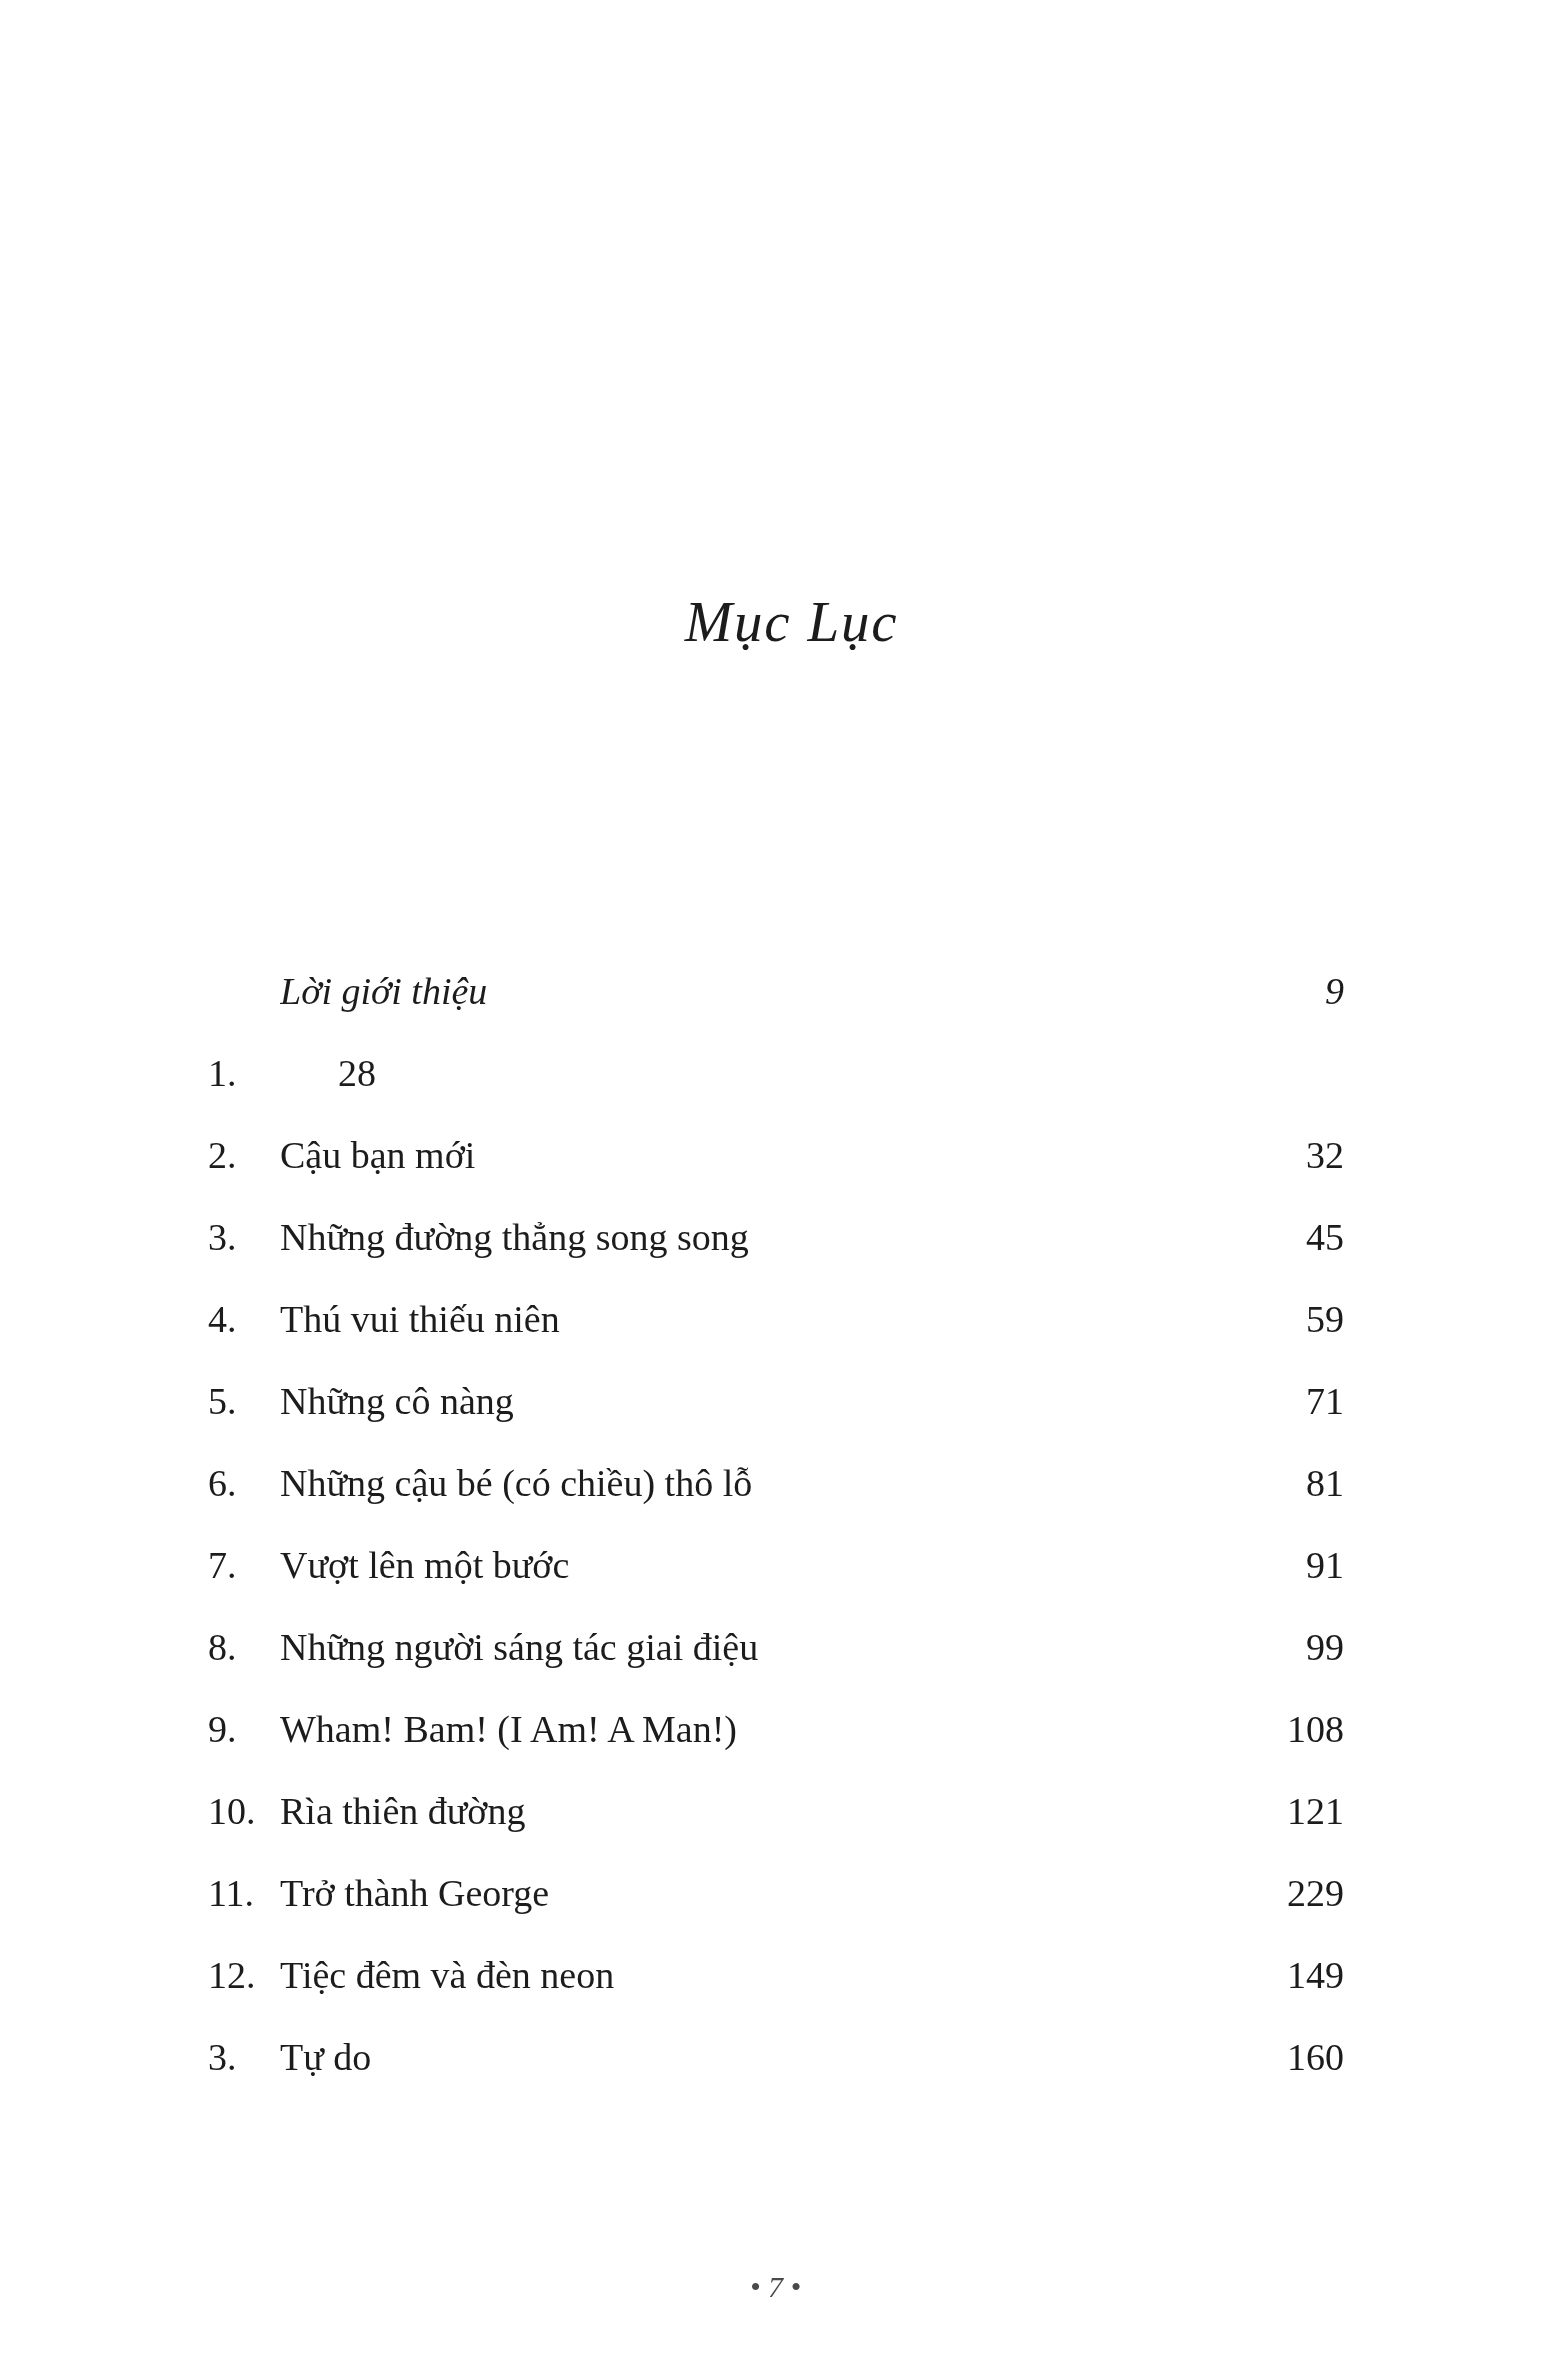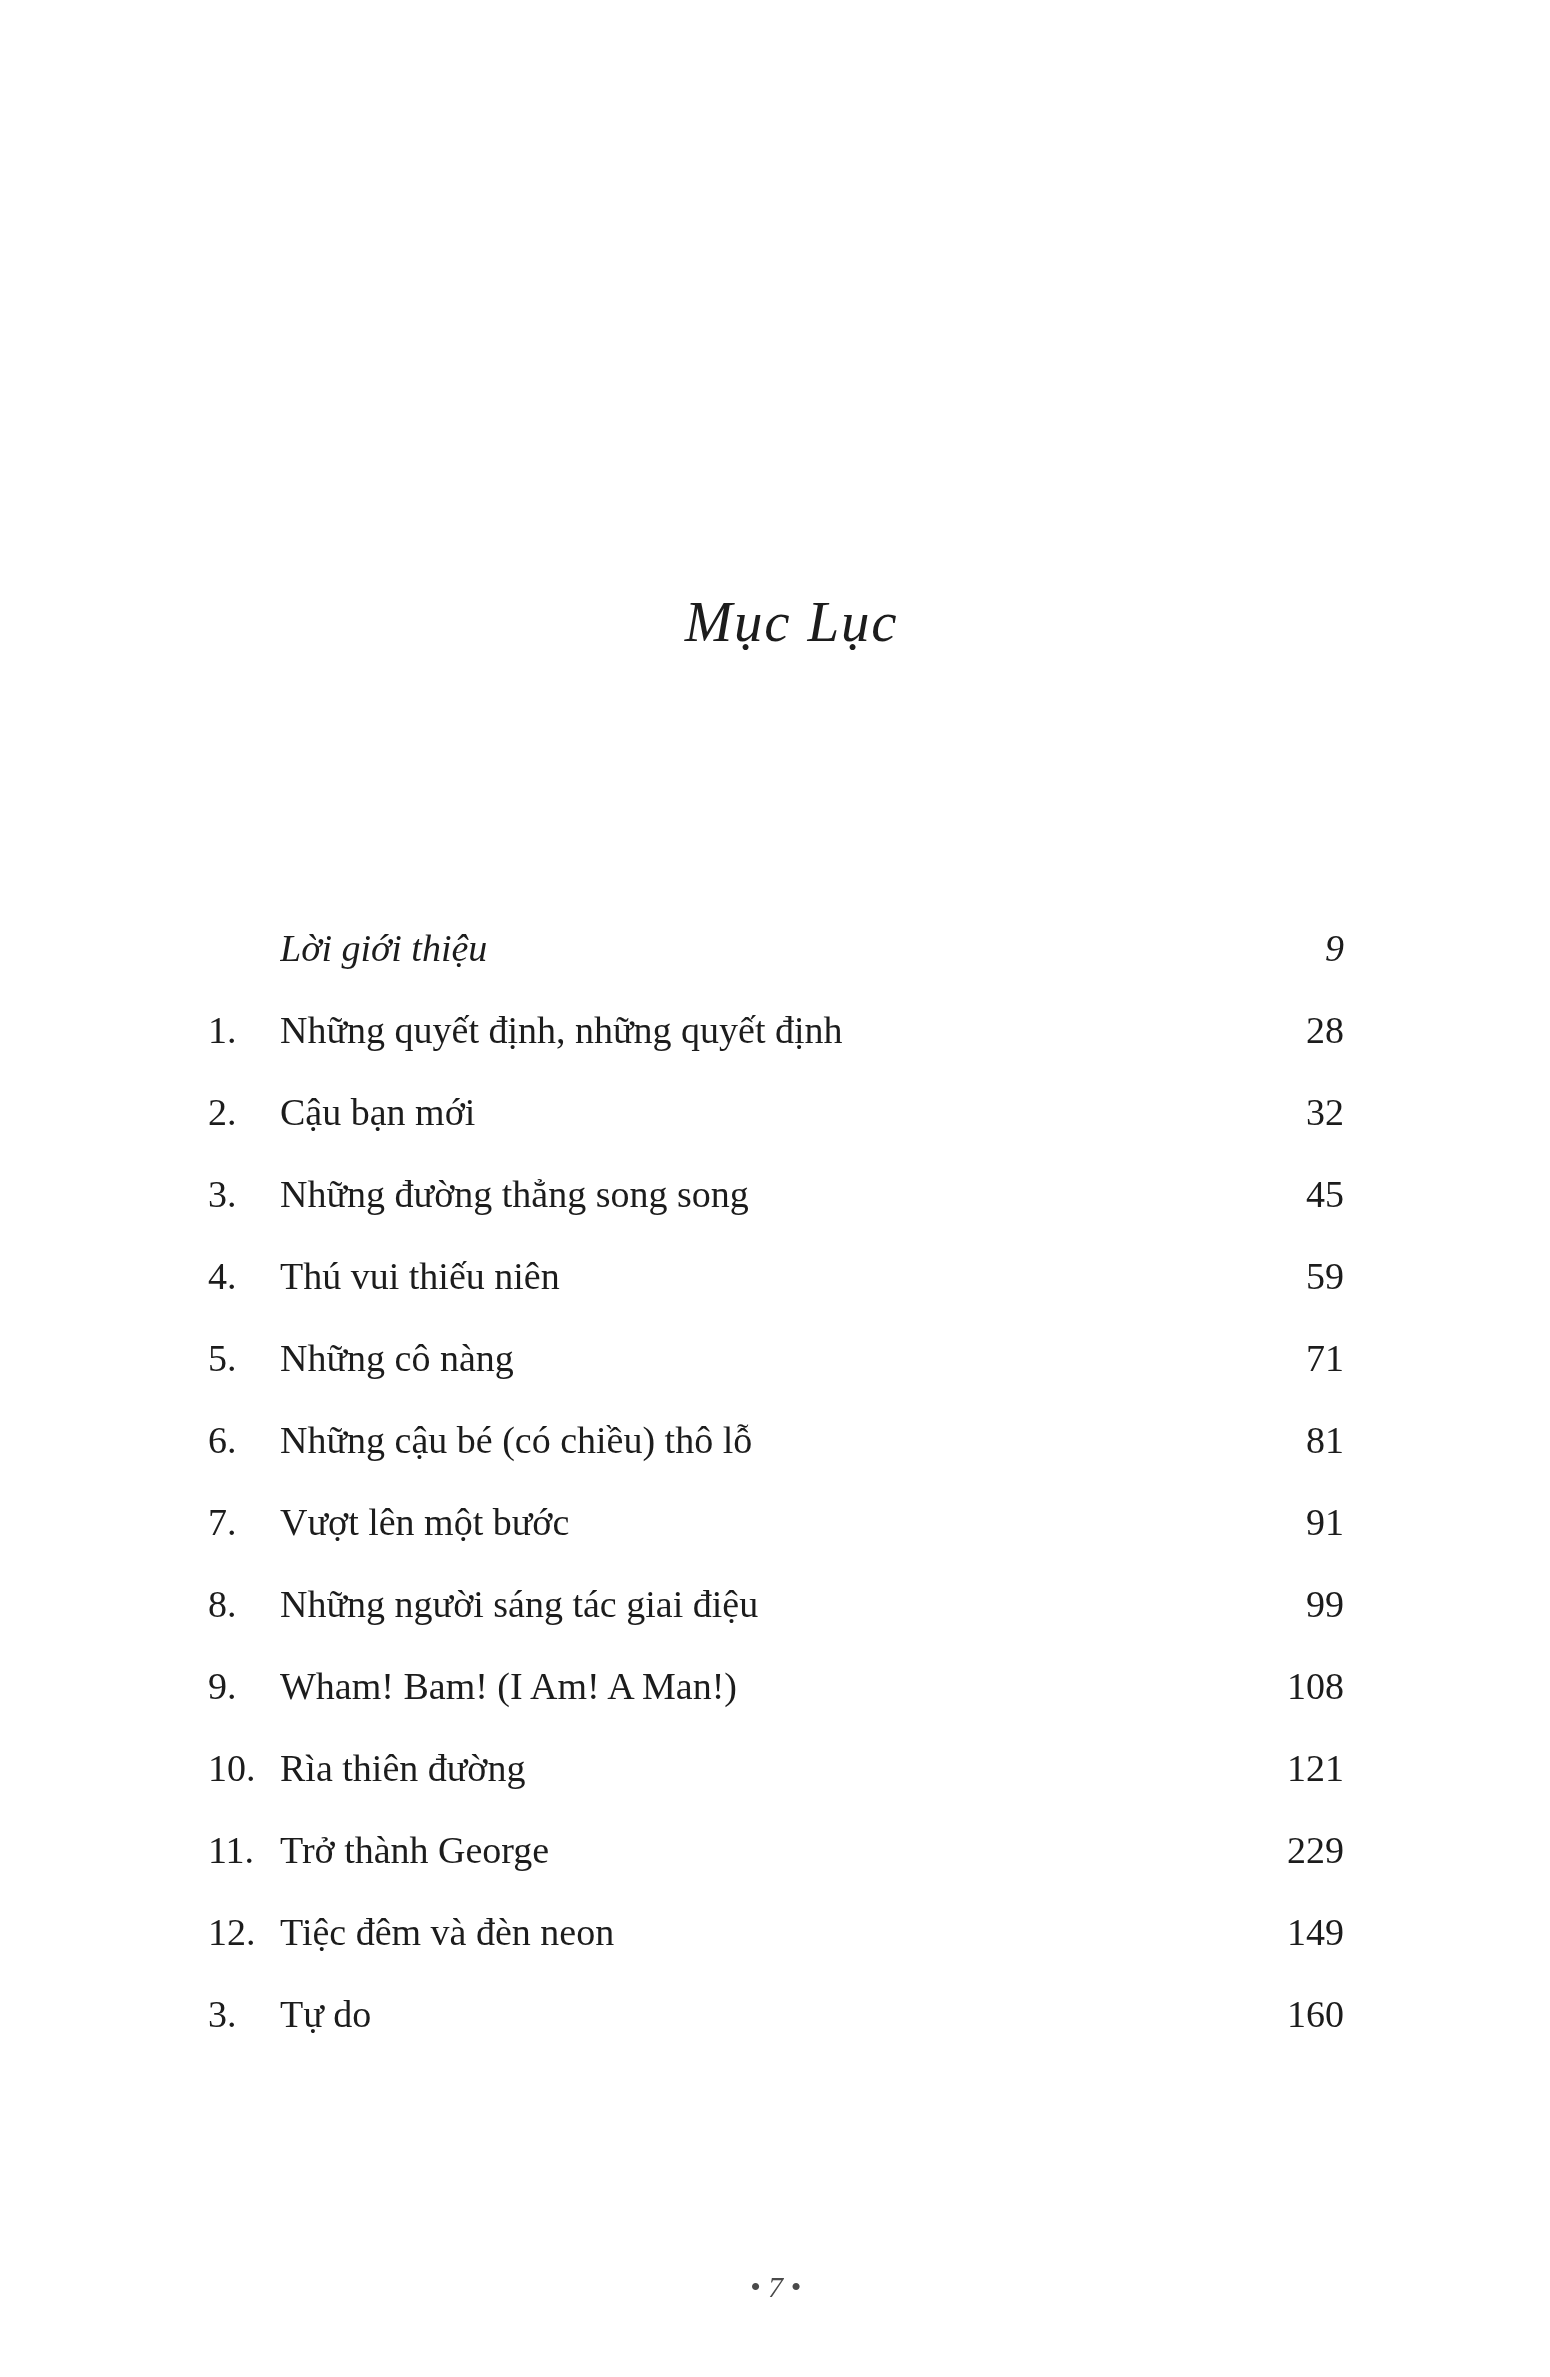--- a/index.html
+++ b/index.html
@@ -24,21 +24,21 @@
     width: 100%;
     text-align: center;
     font-size: 57px;
     font-style: italic;
     font-weight: 500;
     letter-spacing: 1.8px;
     margin: 16px;
   }
   .toc {
     position: absolute;
-    top: 928px;
+    top: 971px;
     left: 208px;
     width: 1136px;
   }
   .toc-row {
     display: flex;
     align-items: baseline;
     height: 82px;
     font-size: 38px;
     line-height: 1.1;
     white-space: nowrap;
@@ -77,21 +77,20 @@
 <div class="page">
   <h1 class="title">Mục Lục</h1>
   <div class="toc" id="toc-list">
       <div class="toc-row italic">
         <span class="num"></span>
         <span class="label">Lời giới thiệu</span>
         <span class="pg">9</span>
       </div>
       <div class="toc-row">
         <span class="num">1.</span>
-        <span class="label">Những quyết định, những quyết định</span>
         <span class="pg">28</span>
       </div>
       <div class="toc-row">
         <span class="num">2.</span>
         <span class="label">Cậu bạn mới</span>
         <span class="pg">32</span>
       </div>
       <div class="toc-row">
         <span class="num">3.</span>
         <span class="label">Những đường thẳng song song</span>

